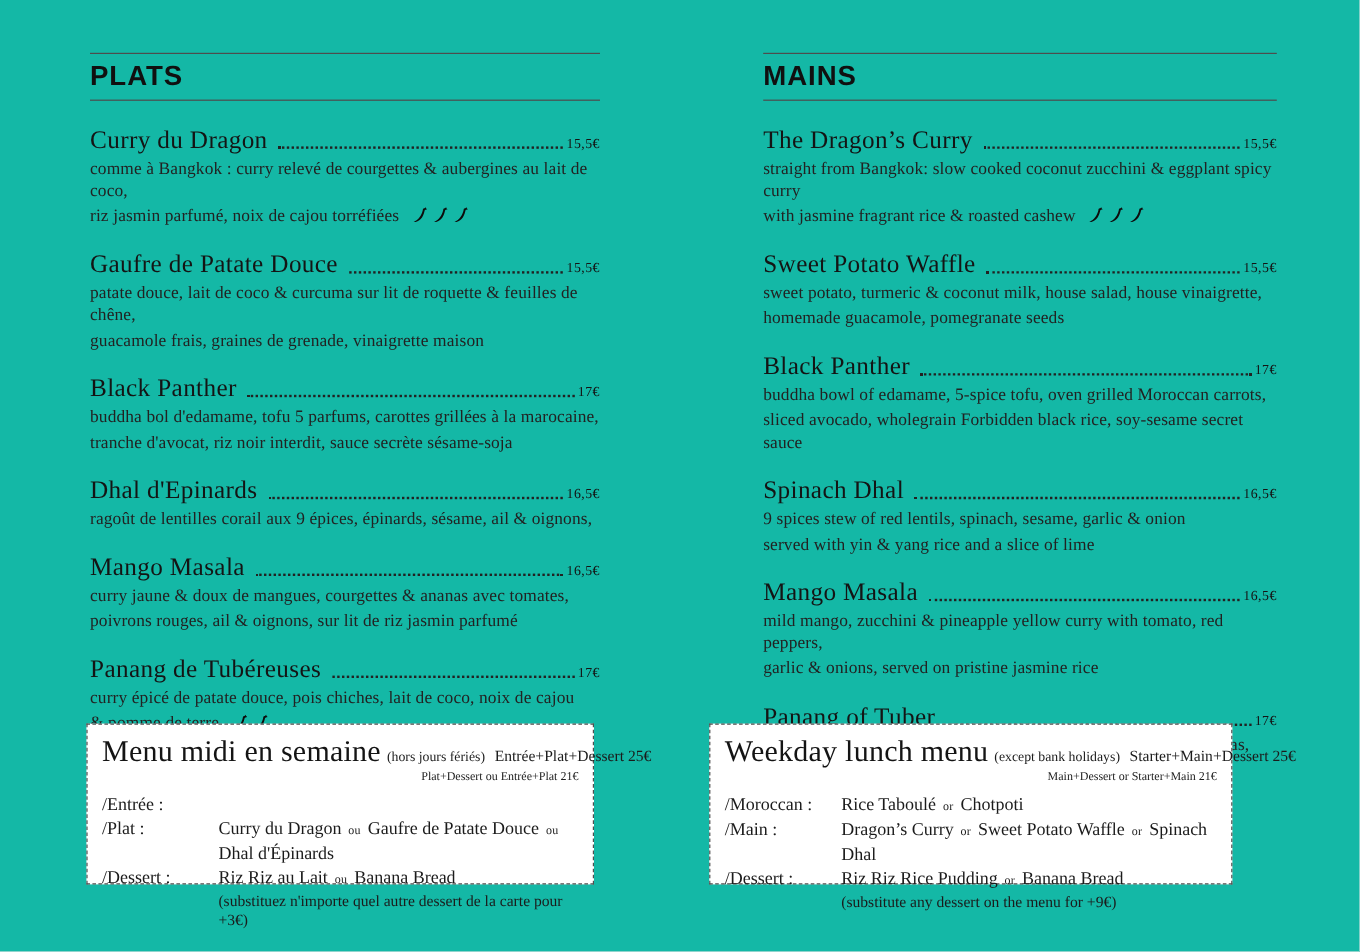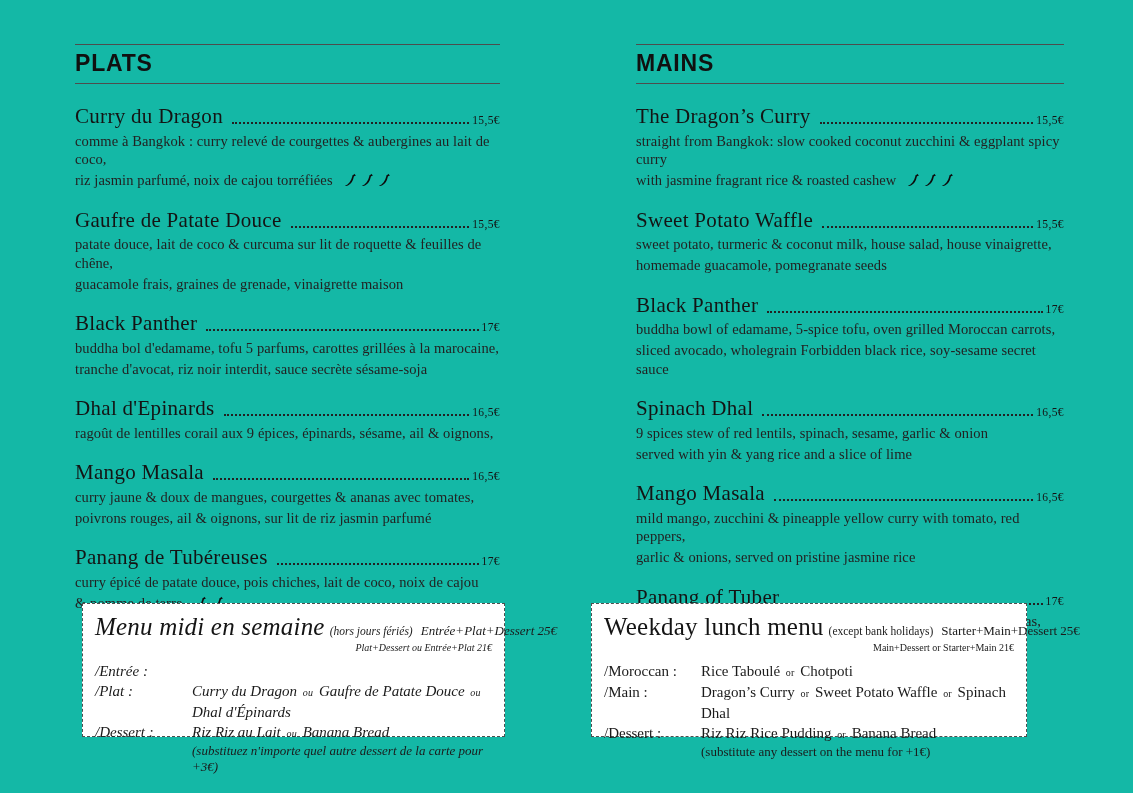--- a/index.html
+++ b/index.html
@@ -34,21 +34,21 @@
   .desc-line{
     font-size:14.5px;line-height:18.5px;margin-top:2.5px;letter-spacing:0.1px;color:#222;
   }
   .chilis{margin-left:10px;white-space:nowrap;}
   .chili{width:15px;height:15px;fill:#0d0d0d;vertical-align:-3px;margin-right:2px;
     transform:rotate(-6deg);}
   .lunch-box{
     position:absolute;top:603px;height:134px;box-sizing:border-box;
     border:1.5px dashed #4f4f4f;background:#fff;padding:9px 12px 8px 12px;
   }
-  .box-left{left:82px;width:423px;font-style:italic;}
+  .box-left{left:72px;width:423px;}
   .box-right{left:591px;width:436px;}
   .box-title-row{display:flex;align-items:baseline;}
   .box-title{font-size:25px;letter-spacing:0.2px;white-space:nowrap;color:#141414;}
   .box-subtitle{font-size:11.5px;margin-left:5px;white-space:nowrap;}
   .box-dots{font-size:13px;letter-spacing:1.5px;margin:0 4px;white-space:nowrap;overflow:hidden;flex:0 1 auto;}
   .box-offer1{margin-left:auto;font-size:13px;white-space:nowrap;}
   .box-offer2{text-align:right;font-size:10px;margin-top:1px;}
   .box-rows{margin-top:9px;}
   .box-row{display:flex;font-size:15px;line-height:19.5px;margin-bottom:0.5px;}
   .row-label{width:97px;flex:none;}
@@ -239,18 +239,18 @@
         <div class="box-row">
           <span class="row-label">/Moroccan :</span>
           <span class="row-value"><span class="seg">Rice Taboulé</span> <span class="seg-small">or</span> <span class="seg">Chotpoti</span> </span>
         </div>
         <div class="box-row">
           <span class="row-label">/Main :</span>
           <span class="row-value"><span class="seg">Dragon’s Curry</span> <span class="seg-small">or</span> <span class="seg">Sweet Potato Waffle</span> <span class="seg-small">or</span> <span class="seg">Spinach Dhal</span> </span>
         </div>
         <div class="box-row">
           <span class="row-label">/Dessert :</span>
-          <span class="row-value"><span class="seg">Riz Riz Rice Pudding</span> <span class="seg-small">or</span> <span class="seg">Banana Bread</span> <div class="row-note">(substitute any dessert on the menu for +1€)</div></span>
+          <span class="row-value"><span class="seg">Riz Riz Rice Pudding</span> <span class="seg-small">or</span> <span class="seg">Banana Bread</span> <div class="row-note">(substitute any dessert on the menu for +9€)</div></span>
         </div>
       </div>
   </div>
 
 </div>
 
 </body></html>

